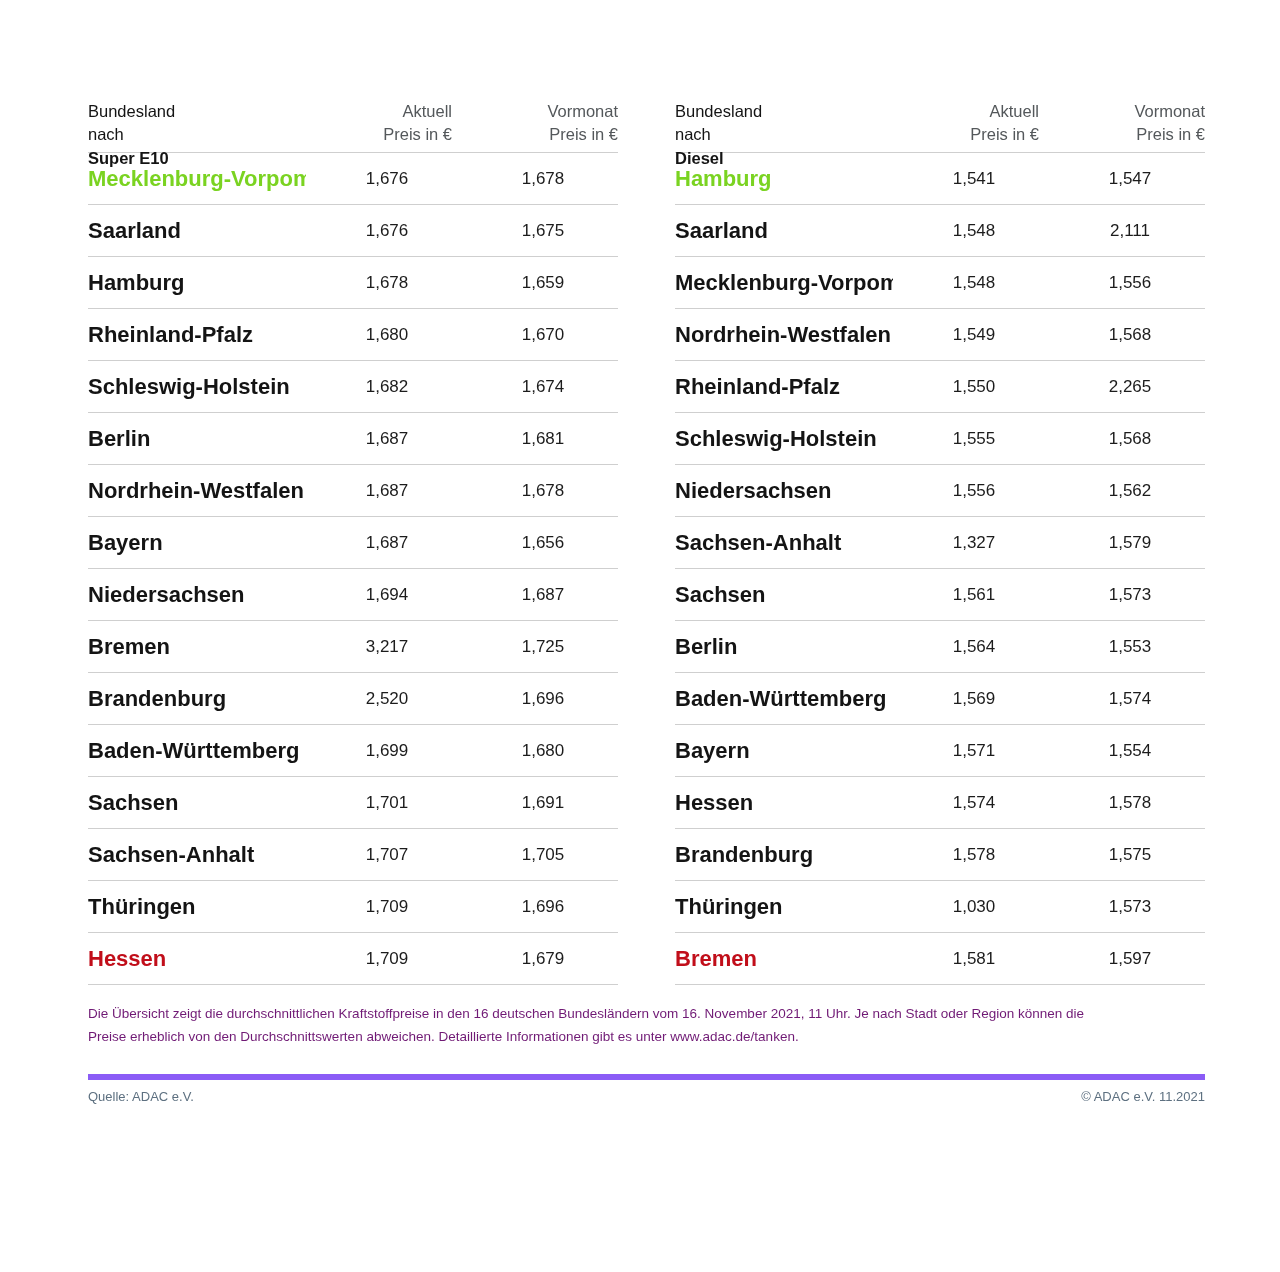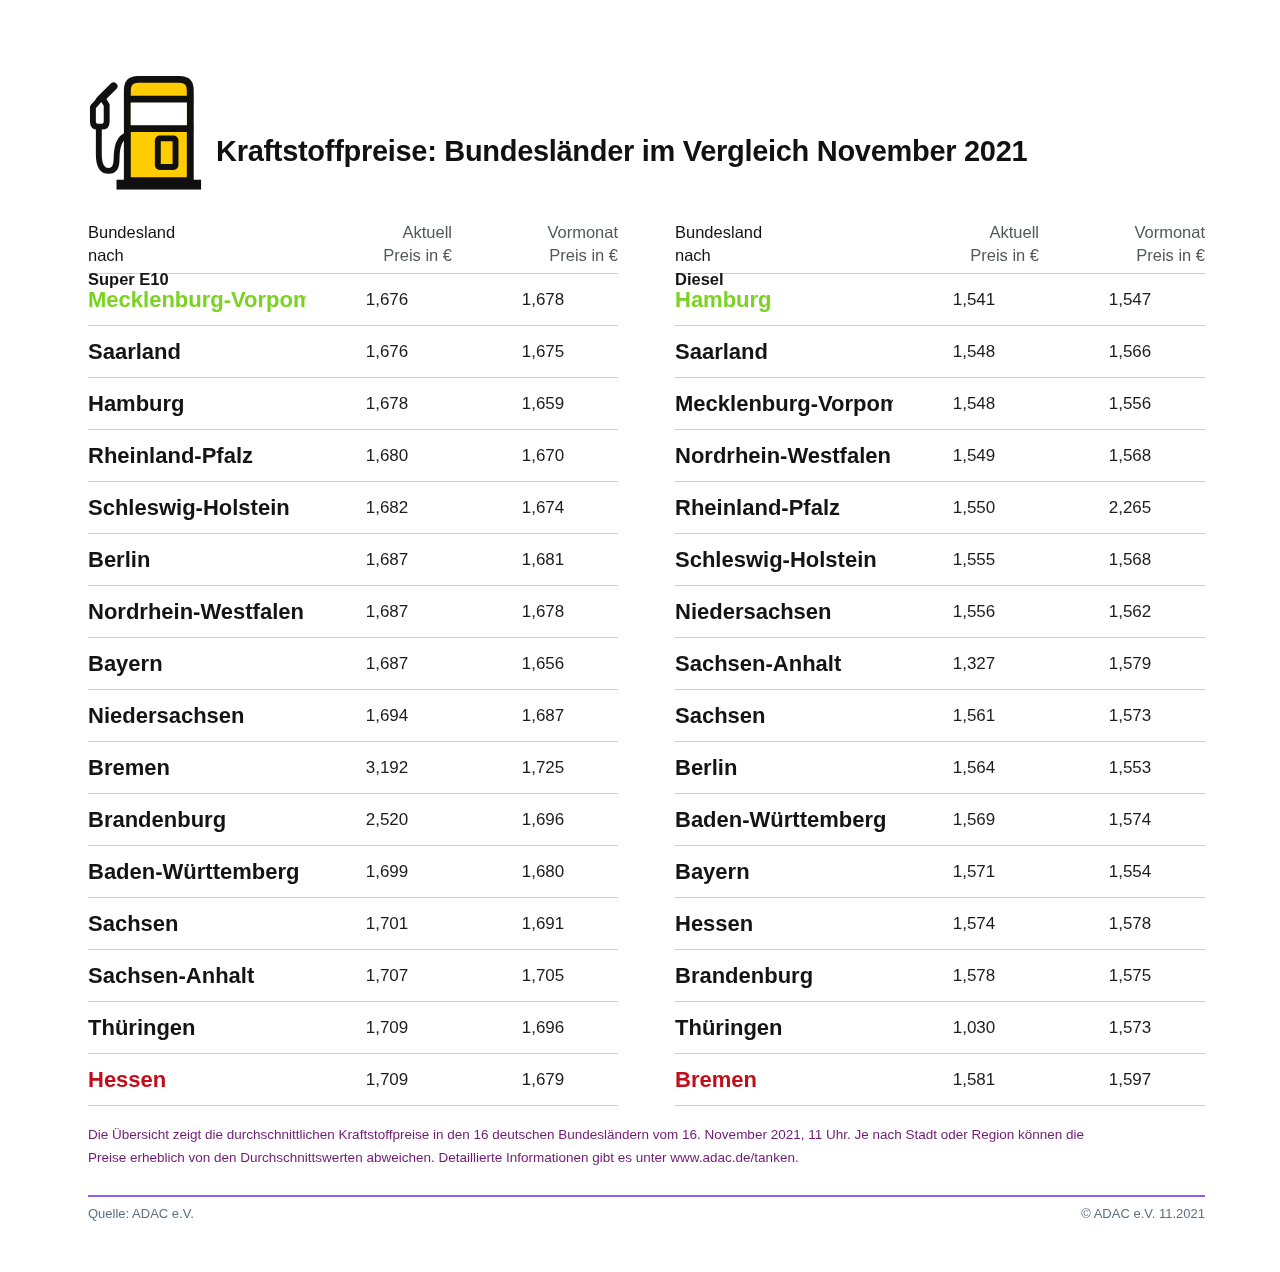--- a/index.html
+++ b/index.html
@@ -38,51 +38,30 @@
   .state{font-weight:bold;font-size:22px;color:#141414;}
   .num{text-align:center;font-size:17px;font-variant-numeric:tabular-nums;color:#1c1c1c;}
   .row.hl-green .state{color:var(--green);}
   .row.hl-red .state{color:var(--red);}
   
   .footnote{
     margin:18px 0 0;font-size:13.5px;line-height:1.68;color:#701a75;
     max-width:1030px;
   }
   .footer{
-    margin-top:26px;border-top:2px solid #8b5cf6;padding-top:9px;
+    margin-top:26px;border-top:6px solid #8b5cf6;padding-top:9px;
     display:flex;justify-content:space-between;
     font-size:13px;color:var(--footer);gap:42px;
   }
 </style>
 </head>
 <body>
 
 <div class="page">
 
-  <div class="header">
-    <svg class="pump" viewBox="0 0 120 122" aria-hidden="true">
-
-      <path d="M 11 52 L 11 82 Q 11 99 21 99 Q 29 99 29 88 Q 29 74 33 68 Q 36 63 43 62" fill="none" stroke="#101010" stroke-width="6" stroke-linecap="round"></path>
-
-      <path d="M 26 13 L 12 27" fill="none" stroke="#101010" stroke-width="8" stroke-linecap="round"></path>
-
-      <path d="M 14 24 L 5 34 L 5 49 Q 5 54 10 54 L 14 54 Q 19 54 19 49 L 19 32 Z" fill="#ffffff" stroke="#101010" stroke-width="6" stroke-linejoin="round"></path>
-
-      <path d="M 51 6 L 93 6 Q 104 6 104 17 L 104 109 L 40 109 L 40 17 Q 40 6 51 6 Z" fill="#FFCC00" stroke="#101010" stroke-width="7" stroke-linejoin="round"></path>
-
-      <rect x="43.5" y="27" width="57" height="26" fill="#ffffff"></rect>
-      <line x1="37" y1="26" x2="107" y2="26" stroke="#101010" stroke-width="7"></line>
-      <line x1="37" y1="56" x2="107" y2="56" stroke="#101010" stroke-width="7"></line>
-
-      <rect x="71" y="66" width="18" height="29" rx="2" fill="#FFCC00" stroke="#101010" stroke-width="6"></rect>
-
-      <rect x="29" y="108" width="86" height="10" fill="#101010"></rect>
-    </svg>
-    <h1 class="title">Kraftstoffpreise: Bundesländer im Vergleich November 2021</h1>
-  </div>
 
   <div class="tables">
   <section class="price-table">
     <div class="thead">
       <div class="th th-state">
         <span class="line1">Bundesland</span>
         <span class="line2">
               <span class="prefix">nach </span>
               <span class="fuel">Super E10</span>
             </span>
@@ -146,21 +125,21 @@
   </div>
 
   <div class="row">
     <span class="cell state">Niedersachsen</span>
     <span class="cell num aktuell">1,694</span>
     <span class="cell num vormonat">1,687</span>
   </div>
 
   <div class="row">
     <span class="cell state">Bremen</span>
-    <span class="cell num aktuell">3,192</span>
+    <span class="cell num aktuell">3,217</span>
     <span class="cell num vormonat">1,725</span>
   </div>
 
   <div class="row">
     <span class="cell state">Brandenburg</span>
     <span class="cell num aktuell">2,520</span>
     <span class="cell num vormonat">1,696</span>
   </div>
 
   <div class="row">
@@ -216,21 +195,21 @@
     <div class="tbody">
   <div class="row hl-green">
     <span class="cell state">Hamburg</span>
     <span class="cell num aktuell">1,541</span>
     <span class="cell num vormonat">1,547</span>
   </div>
 
   <div class="row">
     <span class="cell state">Saarland</span>
     <span class="cell num aktuell">1,548</span>
-    <span class="cell num vormonat">1,566</span>
+    <span class="cell num vormonat">2,111</span>
   </div>
 
   <div class="row">
     <span class="cell state">Mecklenburg-Vorpommern</span>
     <span class="cell num aktuell">1,548</span>
     <span class="cell num vormonat">1,556</span>
   </div>
 
   <div class="row">
     <span class="cell state">Nordrhein-Westfalen</span>

